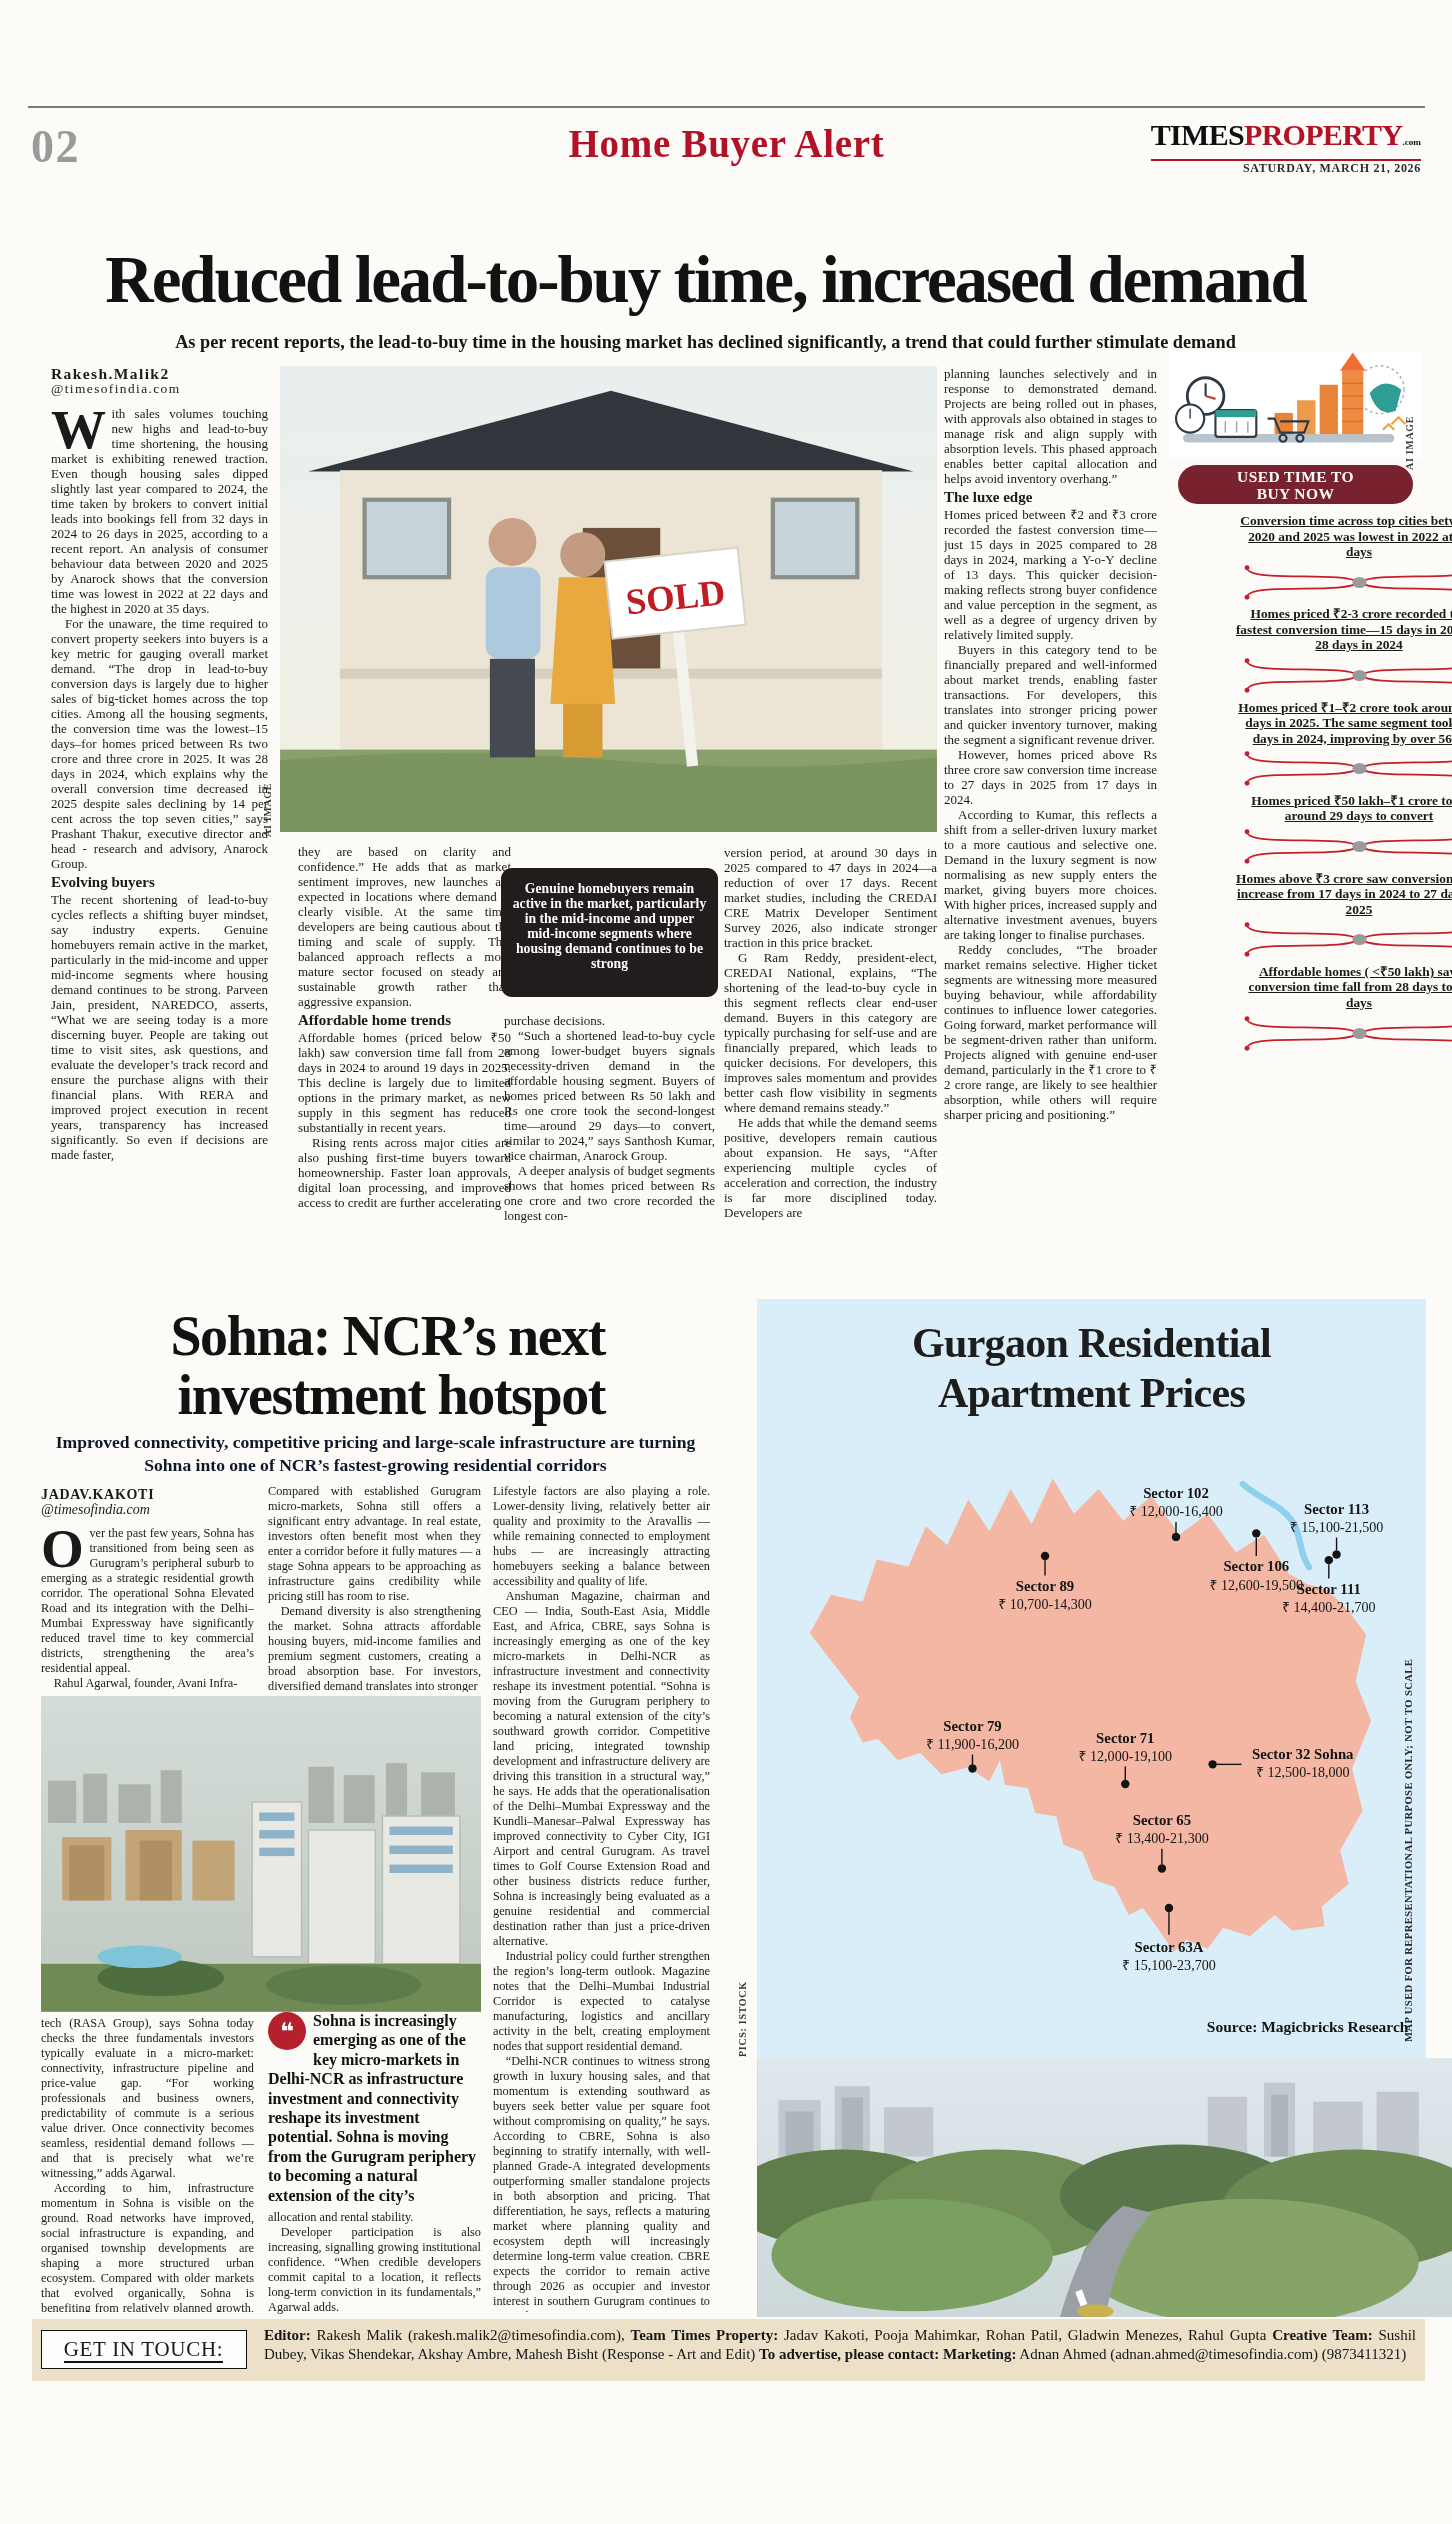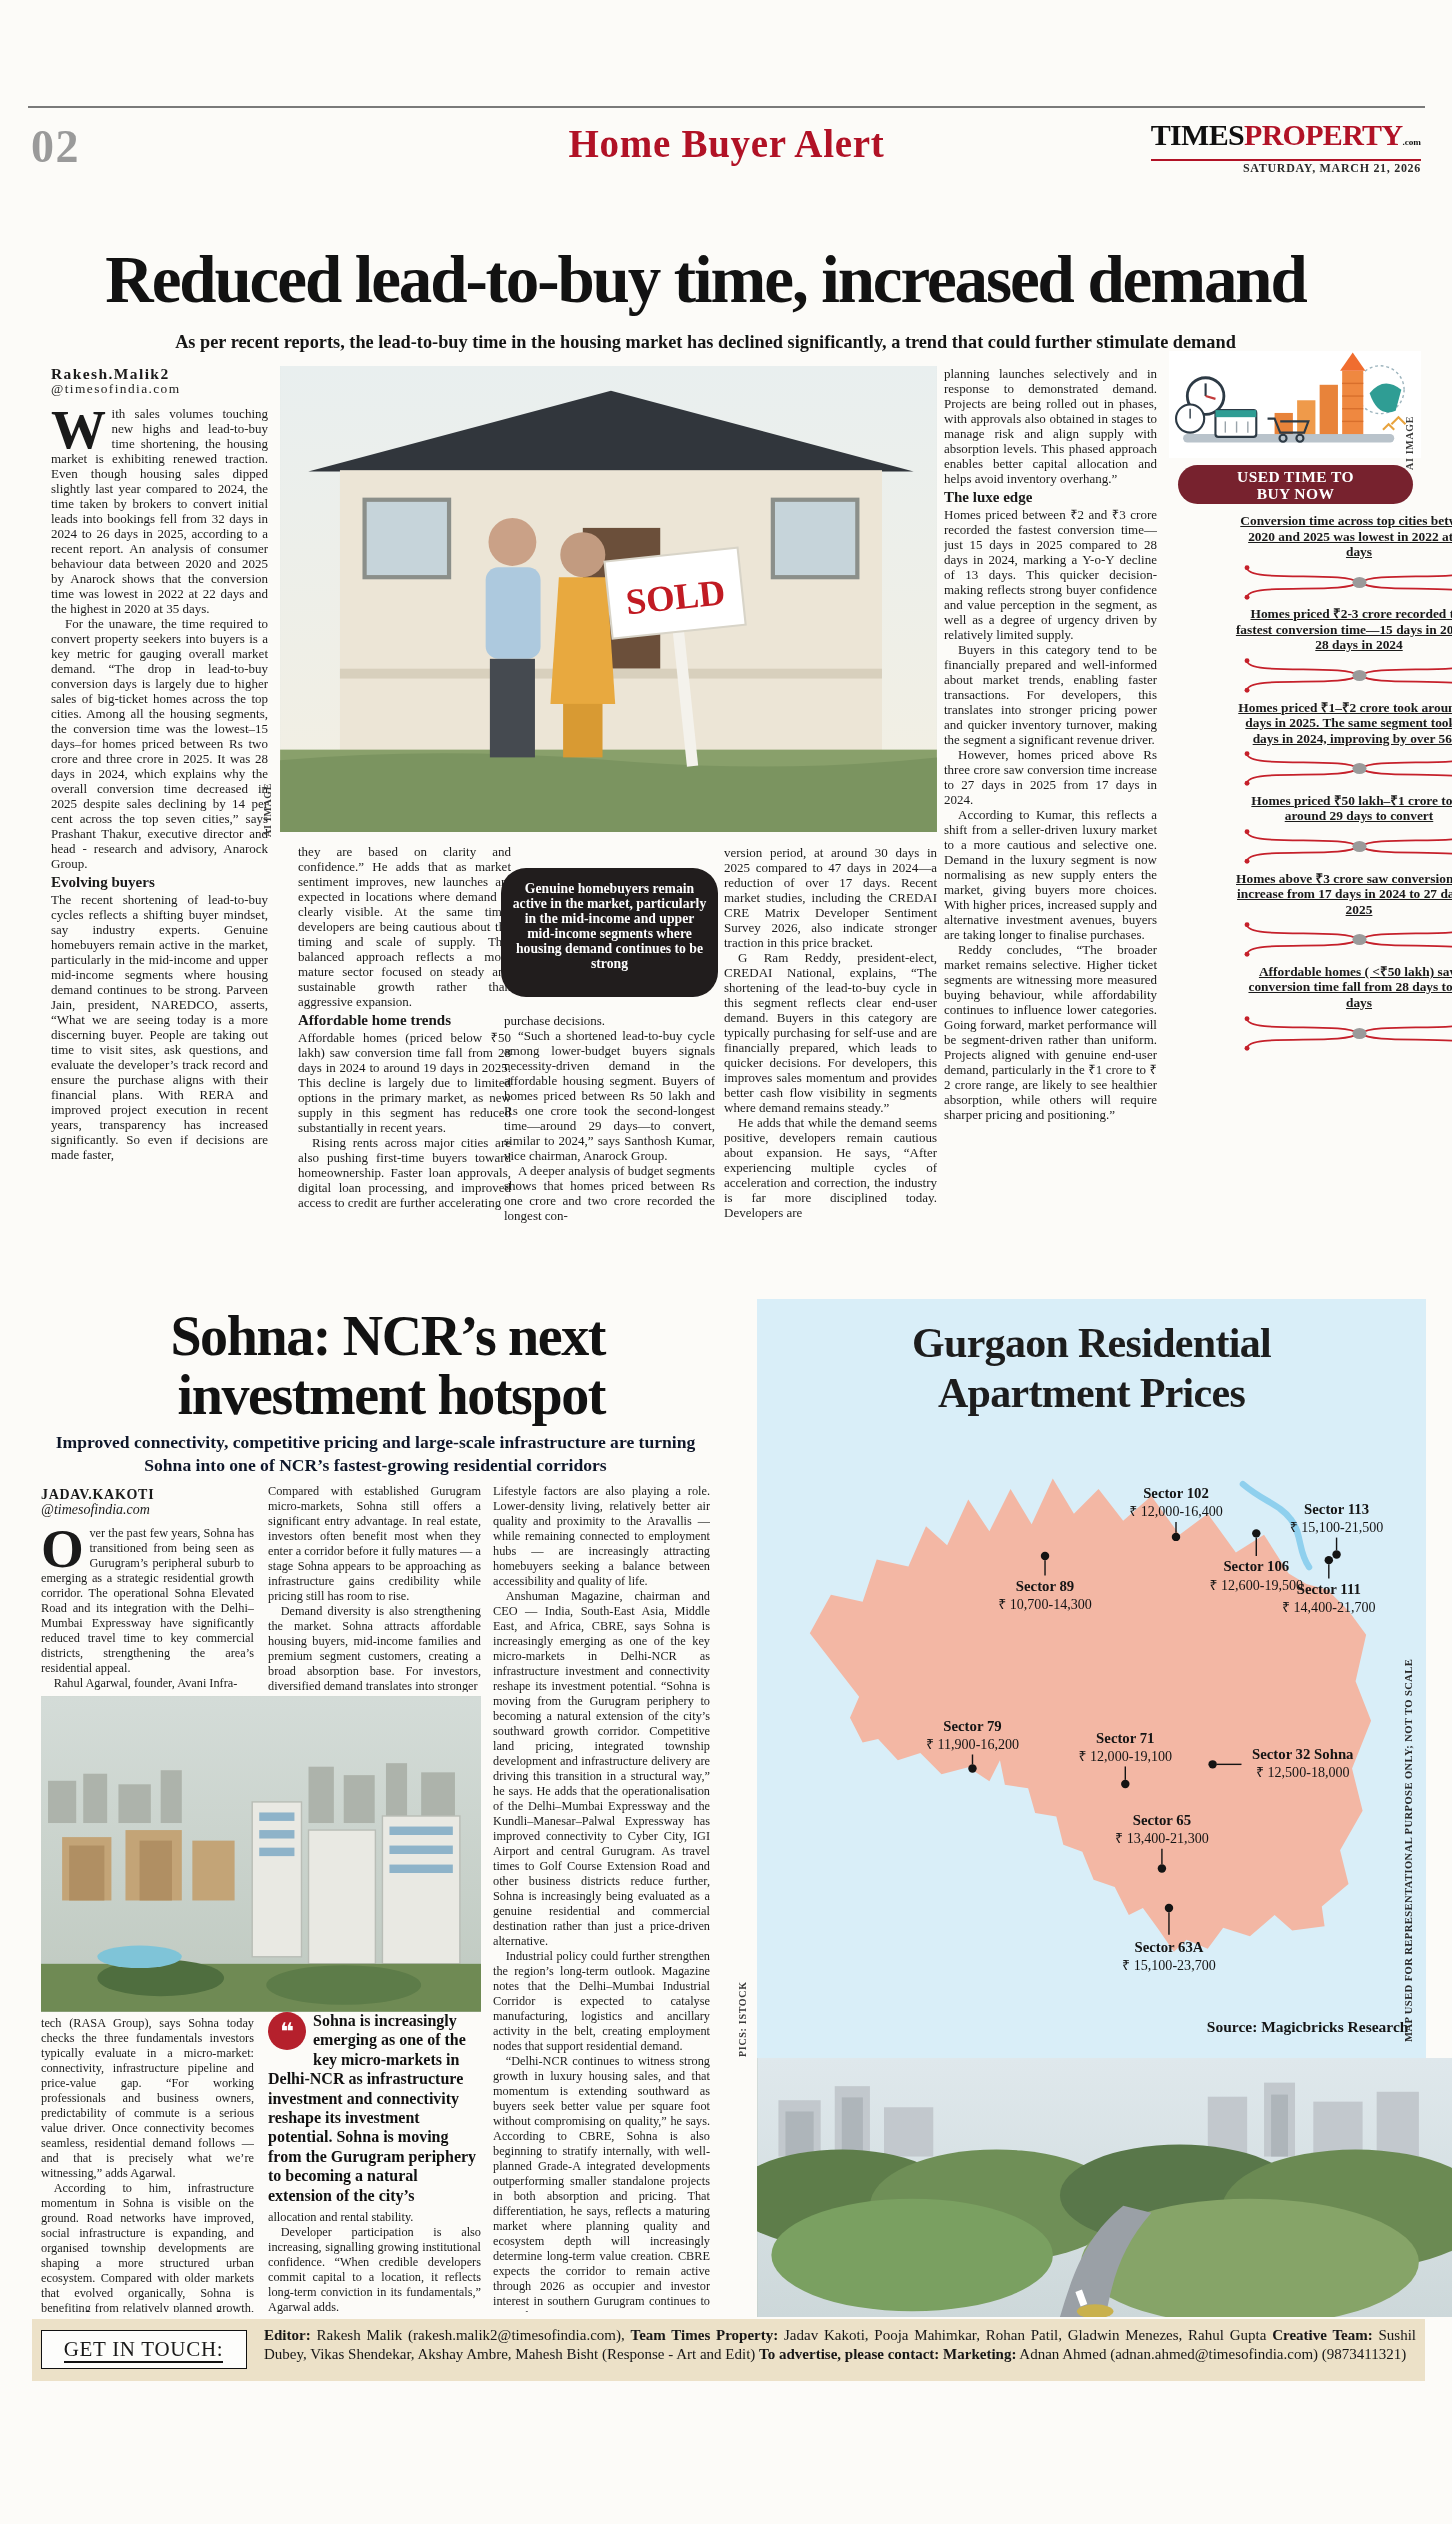--- a/index.html
+++ b/index.html
@@ -34,21 +34,21 @@
   .a1-c3 { left:504px; top:1013px; width:211px; height:258px; }
   .a1-c4 { left:724px; top:845px; width:213px; height:426px; }
   .a1-c5 { left:944px; top:366px; width:213px; height:905px; }
 
   .a1-photo { position:absolute; left:280px; top:366px; width:657px; height:466px; overflow:hidden; background:#dce4e2; }
   .vertical-caption { position:absolute; font-size:10px; font-weight:bold; color:#3a3a3a; letter-spacing:0.7px; writing-mode:vertical-rl; transform:rotate(180deg); }
   .cap-a1photo { left:262px; top:724px; height:113px; }
   .cap-sidebar { left:1404px; top:393px; height:77px; }
   .cap-pics  { left:737px; top:1972px; height:85px; }
 
-  .pullquote1 { position:absolute; left:501px; top:868px; width:217px; height:129px; background:#211d1d; color:#fff; border-radius:25px; padding:12.7px 11.3px; text-align:center; font-weight:bold; font-size:13.7px; line-height:15px; overflow:hidden; }
+  .pullquote1 { position:absolute; left:501px; top:868px; width:217px; height:129px; background:#211d1d; color:#fff; border-radius:11px; padding:12.7px 11.3px; text-align:center; font-weight:bold; font-size:13.7px; line-height:15px; overflow:hidden; }
 
   
   .sb-illo { position:absolute; left:1169px; top:351px; width:252px; height:107px; }
   .sb-badge { position:absolute; left:1178px; top:465px; width:235px; height:39px; background:#77222e; border-radius:21px; color:#fff; text-align:center; font-weight:bold; font-size:15.5px; line-height:17.6px; padding-top:2.8px; letter-spacing:0.4px; }
   .sb-facts { position:absolute; left:1230px; top:513px; width:258px; height:757px; overflow:hidden;text-decoration:underline; }
   .sb-fact { text-align:center; font-weight:bold; font-size:13.4px; line-height:15.5px; padding:0 4.2px; }
   .sb-div { display:block; margin:4.2px auto 5.6px auto; }
 
   
   .a2-headline { position:absolute; left:42px; top:1307px; width:563px; text-align:right; font-size:56px; font-weight:700; line-height:59px; letter-spacing:-1.4px; color:#121212; }

